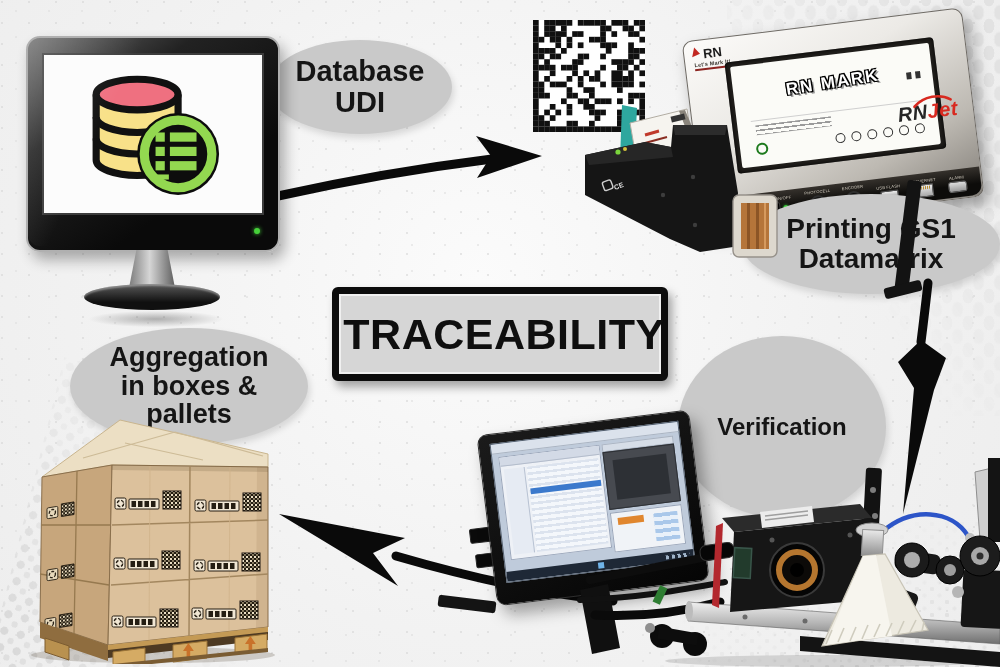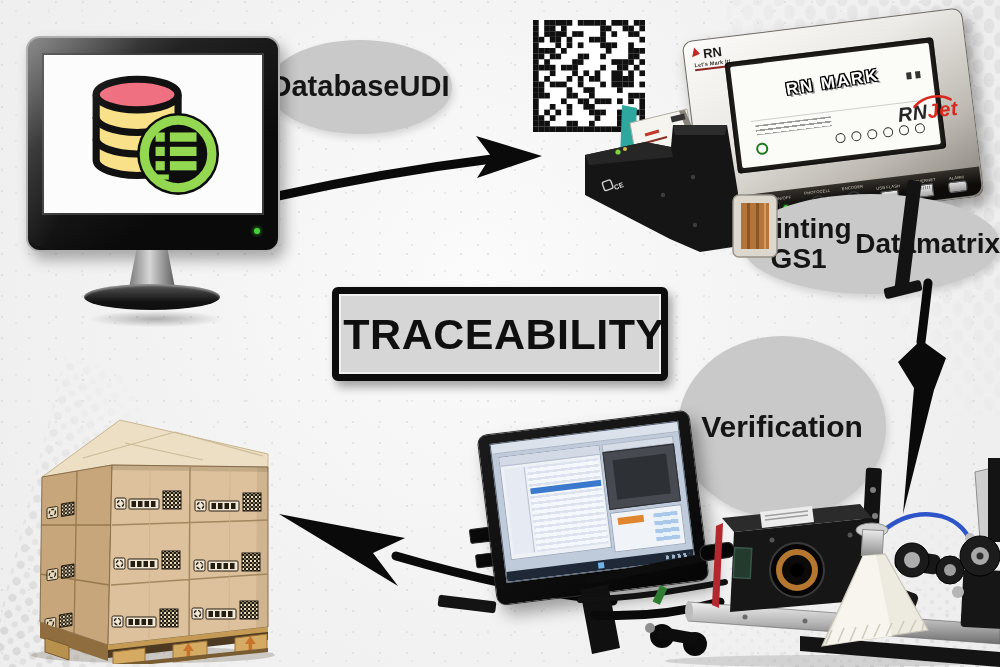--- a/index.html
+++ b/index.html
@@ -27,28 +27,28 @@
     -webkit-mask-image:linear-gradient(55deg,#000 10%,rgba(0,0,0,.4) 38%,transparent 62%);
     mask-image:linear-gradient(55deg,#000 10%,rgba(0,0,0,.4) 38%,transparent 62%);}
   .ht-br{right:-8px;bottom:-8px;width:350px;height:155px;
     background-image:radial-gradient(circle 2.2px at 4px 4px,#d8d8d8 95%,transparent),
                      radial-gradient(circle 1.8px at 4px 4px,#e0e0e0 95%,transparent);
     background-size:15px 13px,15px 13px;background-position:0 0,7.5px 6.5px;
     -webkit-mask-image:linear-gradient(to top left,#000 8%,rgba(0,0,0,.35) 40%,transparent 68%);
     mask-image:linear-gradient(to top left,#000 8%,rgba(0,0,0,.35) 40%,transparent 68%);}
 
   
-  .bubble{background:#c9c9c9;border-radius:50%;display:flex;flex-direction:row;
+  .bubble{background:#c9c9c9;border-radius:50%;display:flex;flex-direction:column;
     justify-content:center;align-items:center;text-align:center;font-weight:700;
     color:#151515;box-shadow:2px 4px 7px rgba(0,0,0,.13);}
   .bubble span{display:block;line-height:1.07;}
   .bub-db{left:268px;top:40px;width:184px;height:94px;font-size:29px;}
   .bub-pr{left:742px;top:194px;width:258px;height:100px;font-size:28px;}
   .bub-ag{left:70px;top:328px;width:238px;height:116px;font-size:27px;}
-  .bub-vr{left:678px;top:336px;width:208px;height:182px;font-size:30px;}
+  .bub-vr{left:678px;top:336px;width:208px;height:182px;font-size:24px;}
 
   
   .titlebox{left:332px;top:287px;width:336px;height:94px;background:#d6d6d6;
     border:7px solid #0c0c0c;border-radius:6px;box-sizing:border-box;
     display:flex;align-items:center;justify-content:center;
     box-shadow:4px 6px 10px rgba(0,0,0,.35), inset 0 0 0 2px #f0f0f0;
     font-size:43px;font-weight:800;letter-spacing:.5px;color:#0f0f0f;padding-left:8px;}
 
   
   .mon{left:26px;top:36px;width:252px;height:268px;}
@@ -156,20 +156,25 @@
 <div class="stage">
 
   <div class="abs specks"></div>
   <div class="abs ht ht-tr"></div>
   <div class="abs ht ht-bl"></div>
   <div class="abs ht ht-br"></div>
 
   <div class="abs bubble bub-db">
     <span class="lbl">Database</span>
     <span class="lbl">UDI</span>
+  </div>
+  <div class="abs bubble bub-ag">
+    <span class="lbl">Aggregation</span>
+    <span class="lbl">in boxes &amp;</span>
+    <span class="lbl">pallets</span>
   </div>
   <div class="abs bubble bub-vr">
     <span class="lbl">Verification</span>
   </div>
 
   <svg class="abs arrow" style="left:270px;top:128px;" width="290" height="92" viewBox="0 0 290 92">
     <path d="M 8,68 C 80,52 150,40 222,31"></path>
     <polygon points="272,28 206,8 221,28 207,50"></polygon>
   </svg>
 

